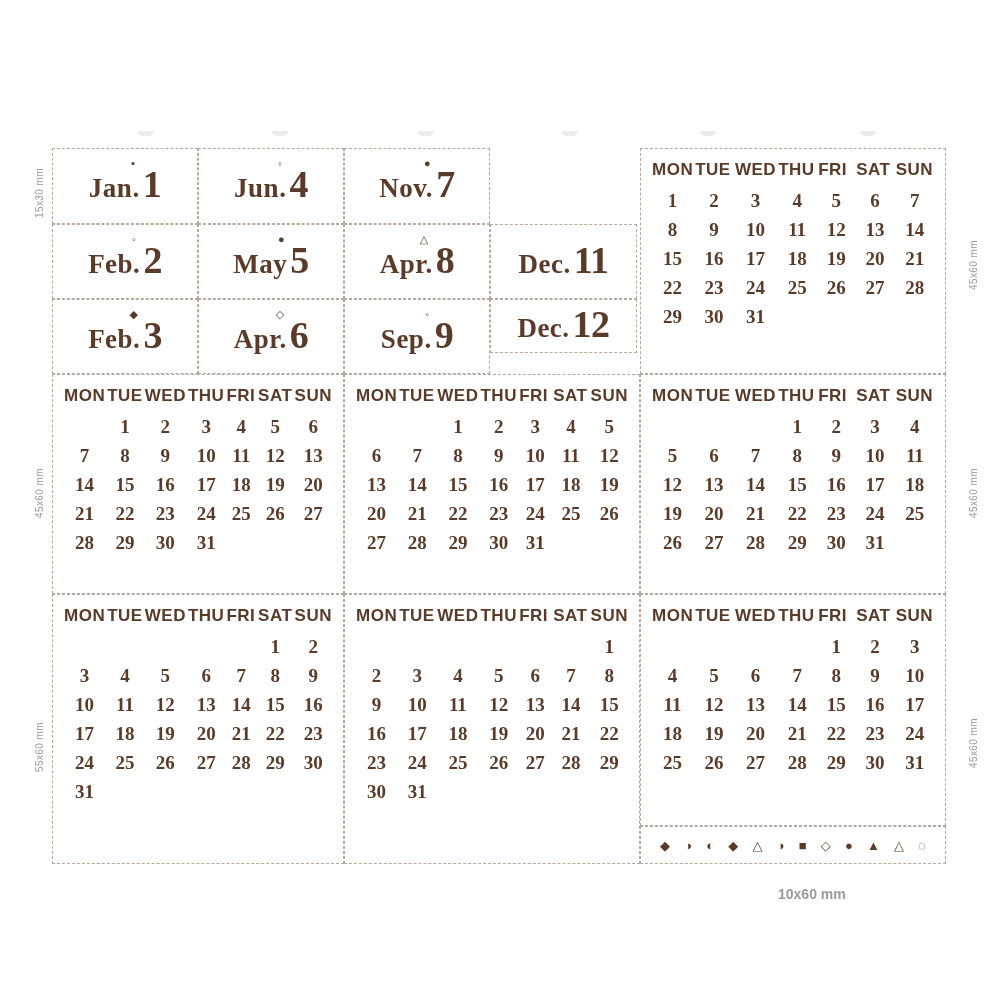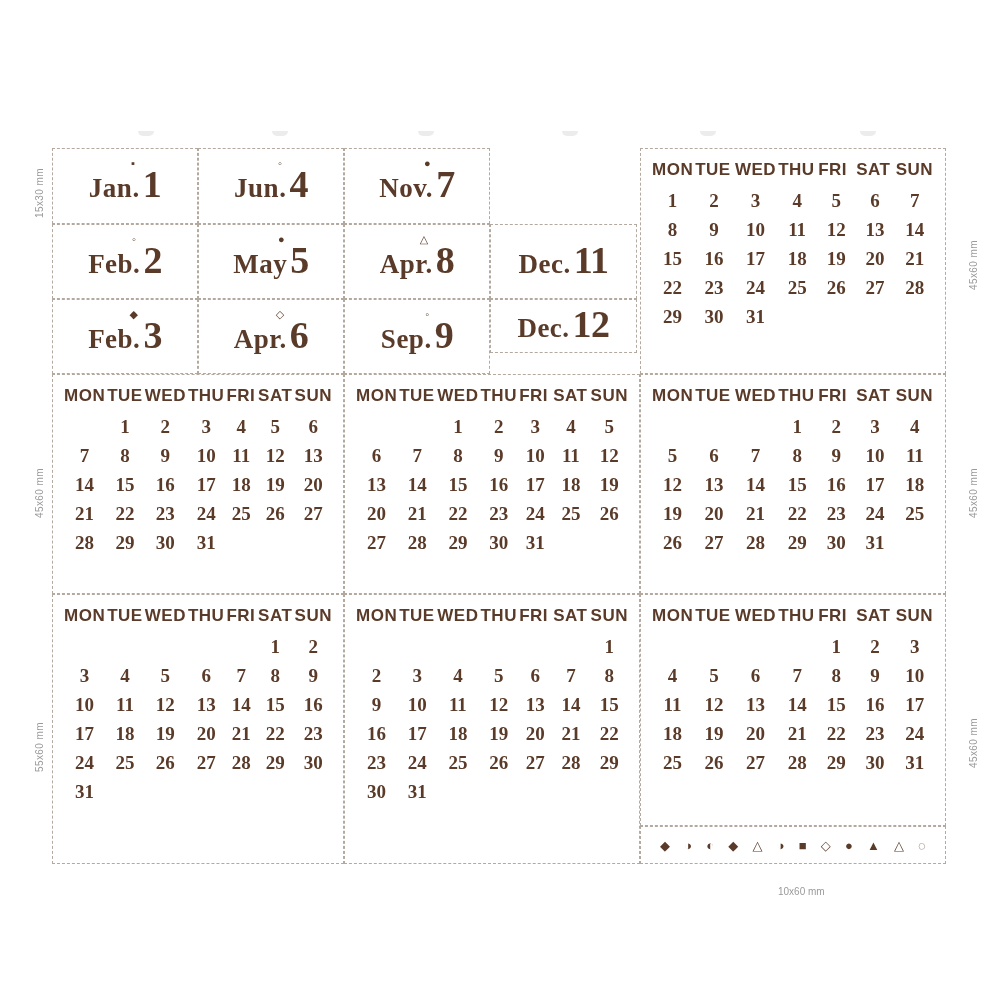--- a/index.html
+++ b/index.html
@@ -131,22 +131,23 @@
     position: absolute;
     width: 16px;
     height: 5px;
     border-radius: 0 0 8px 8px;
     background: #ececec;
     top: 131px;
   }
   .bottom-label {
     position: absolute;
     font-family: "Liberation Sans", sans-serif;
-    font-size: 10px;
+    font-size: 14px;
     color: #9a9a9a;
+    font-weight: bold;
   }
 </style>
 </head>
 <body>
 
 <div class="sheet">
 
   <div class="tick" style="left:138px;"></div>
   <div class="tick" style="left:272px;"></div>
   <div class="tick" style="left:418px;"></div>

